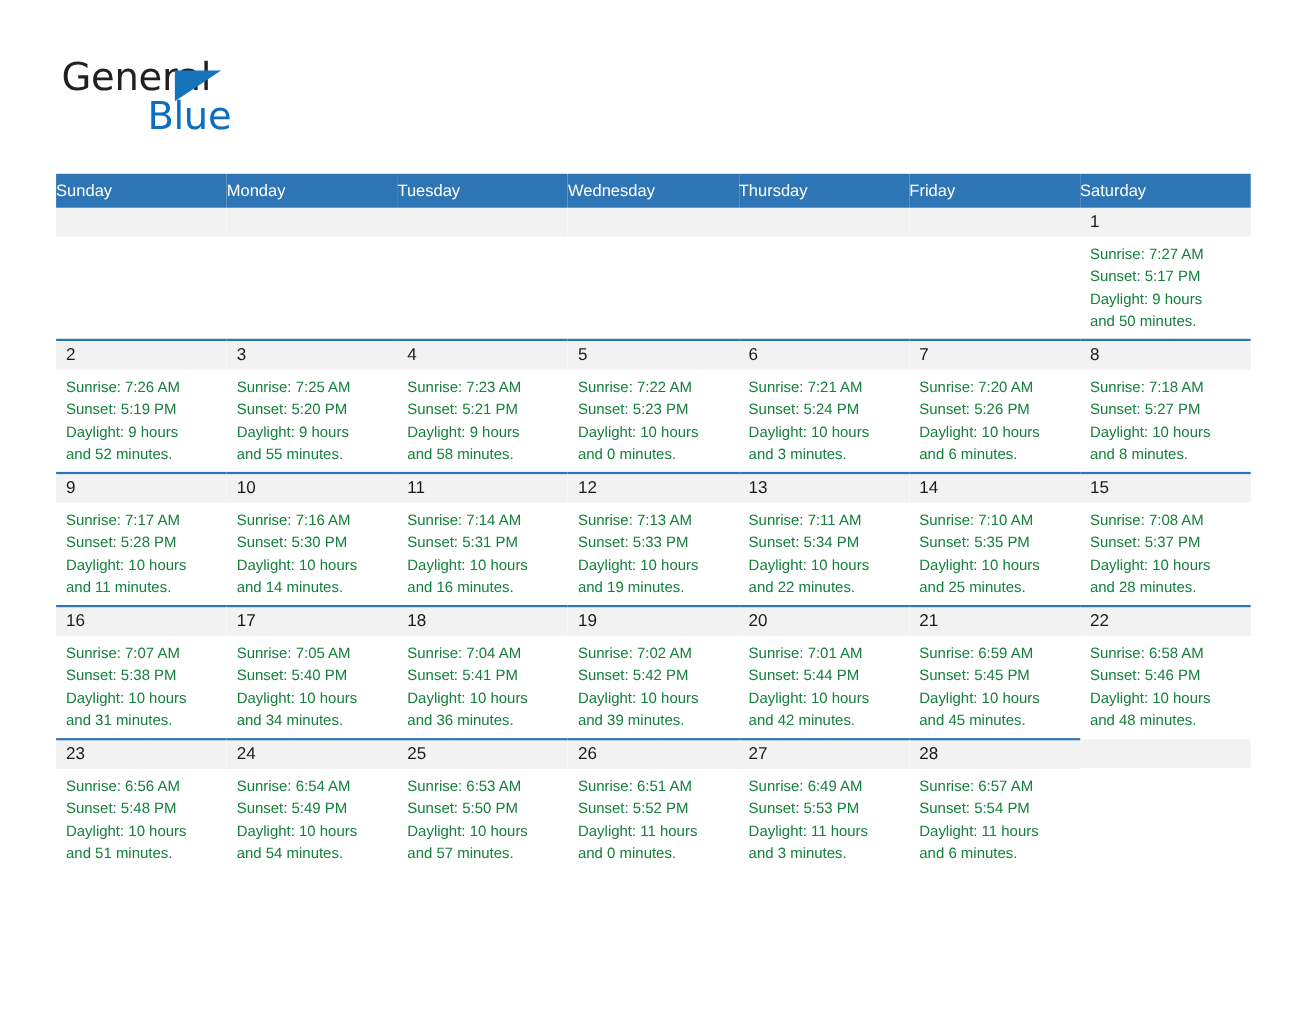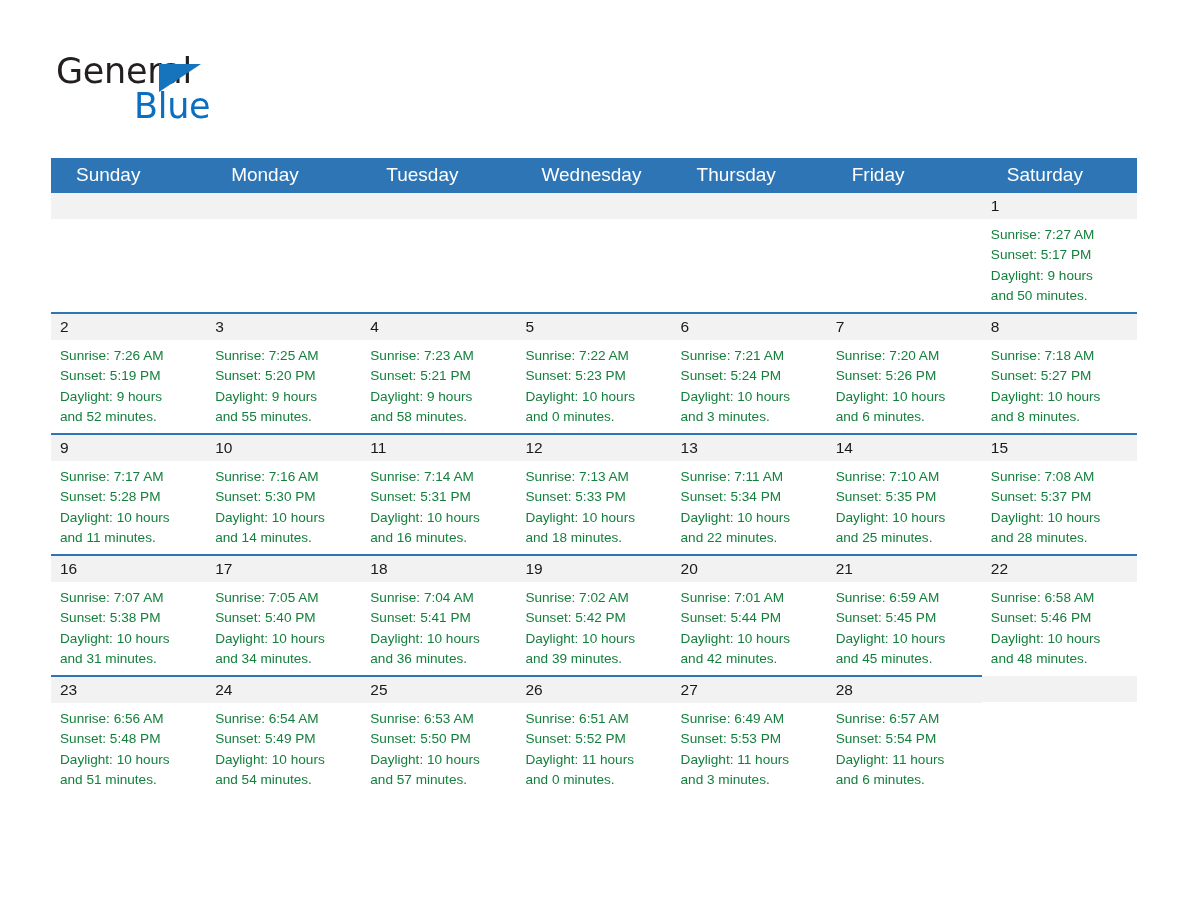--- a/index.html
+++ b/index.html
@@ -96,23 +96,23 @@
     left: 51px;
     top: 158px;
     width: 1086px;
     border-collapse: collapse;
     table-layout: fixed;
   }
   .calendar th {
     background: #2e75b6;
     color: #ffffff;
     font-weight: 400;
-    font-size: 19px;
+    font-size: 15px;
     text-align: left;
-    padding: 6px 0 7px 25px;
+    padding: 6px 0 7px 0;
     height: 18px;
     border: none;
     vertical-align: middle;
   }
   .calendar td {
     width: 155.14px;
     height: 119px;
     vertical-align: top;
     padding: 0;
     border: none;
@@ -297,21 +297,21 @@
               <div>Daylight: 10 hours</div>
               <div>and 16 minutes.</div>
             </div>
           </td>
           <td>
             <span class="daynum">12</span>
             <div class="info">
               <div>Sunrise: 7:13 AM</div>
               <div>Sunset: 5:33 PM</div>
               <div>Daylight: 10 hours</div>
-              <div>and 18 minutes.</div>
+              <div>and 19 minutes.</div>
             </div>
           </td>
           <td>
             <span class="daynum">13</span>
             <div class="info">
               <div>Sunrise: 7:11 AM</div>
               <div>Sunset: 5:34 PM</div>
               <div>Daylight: 10 hours</div>
               <div>and 22 minutes.</div>
             </div>

